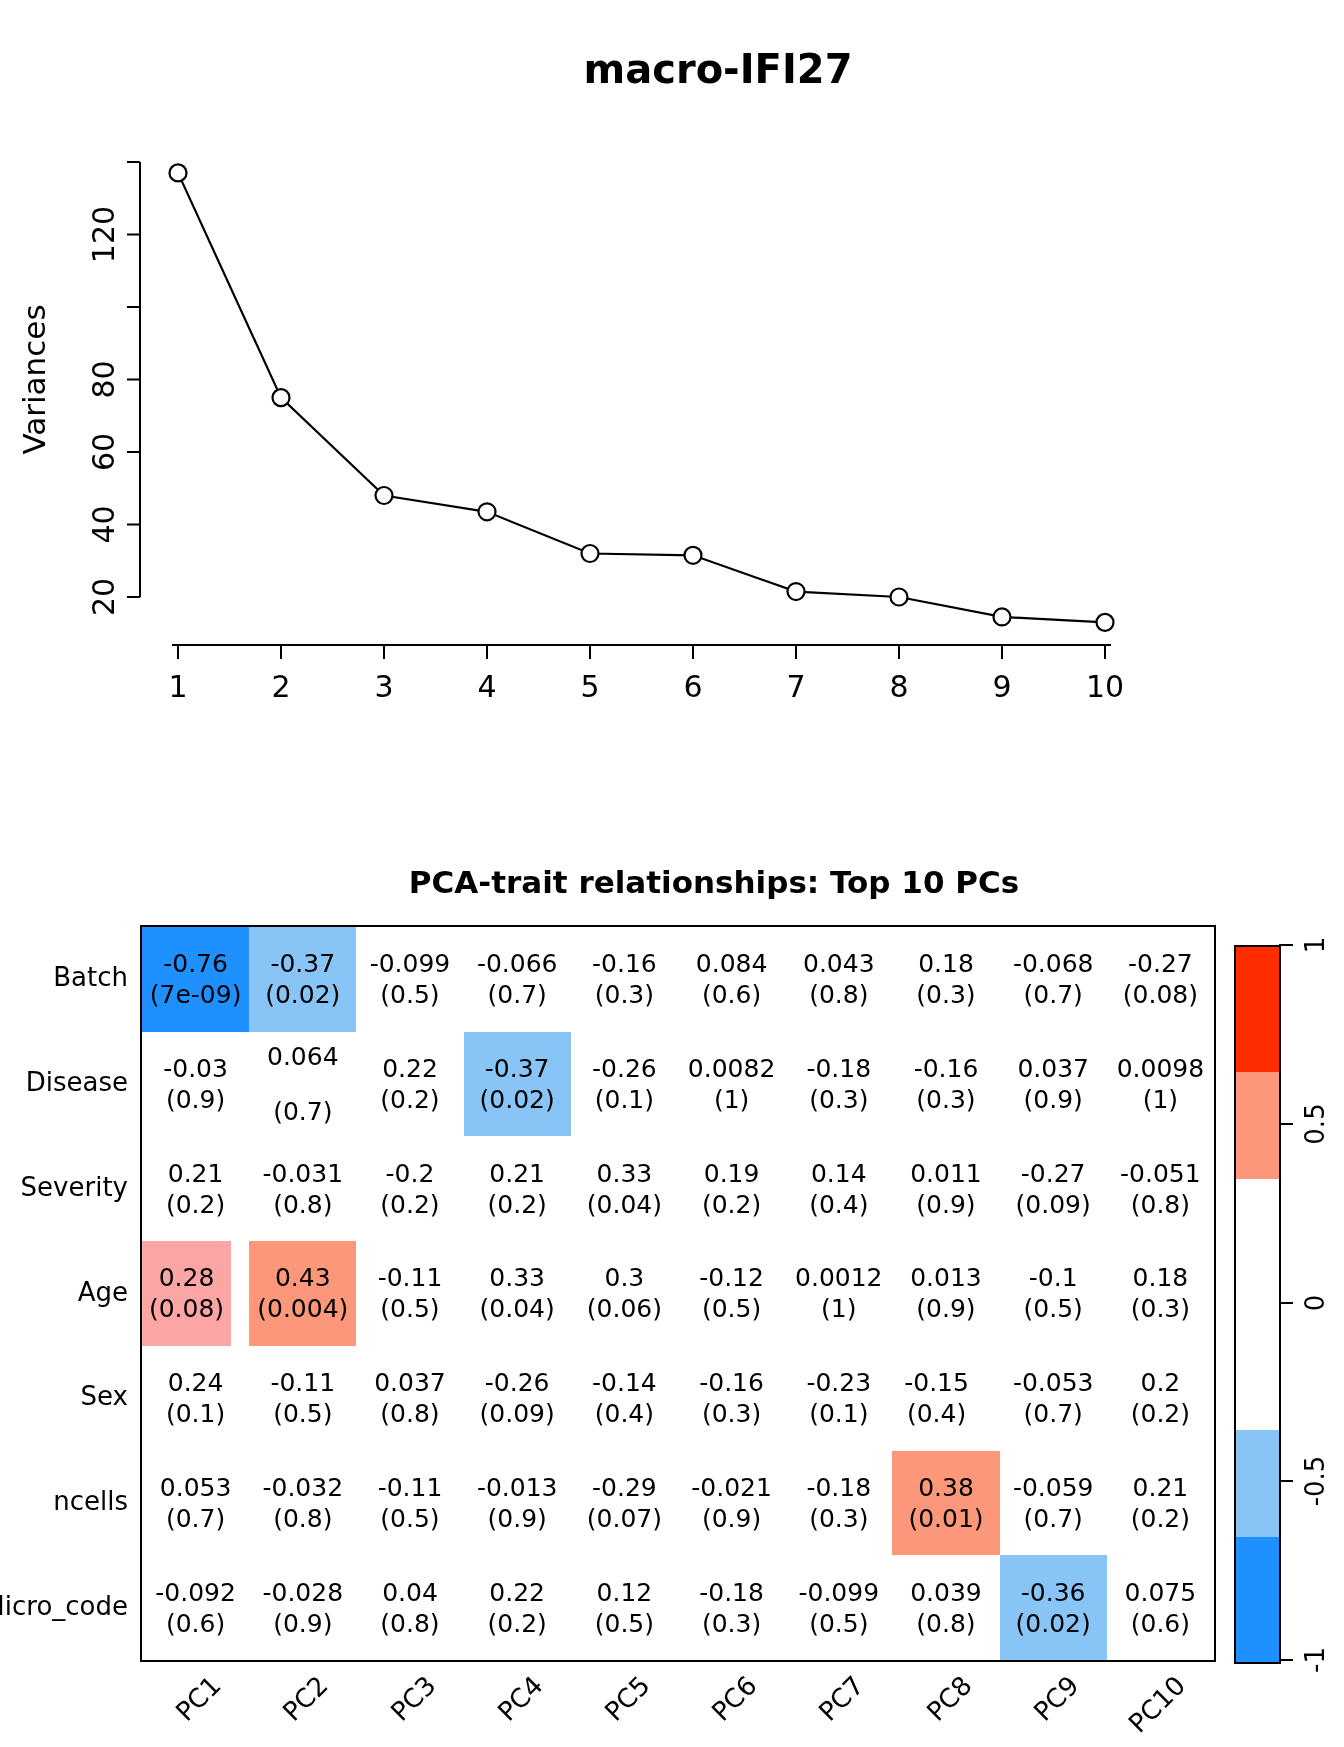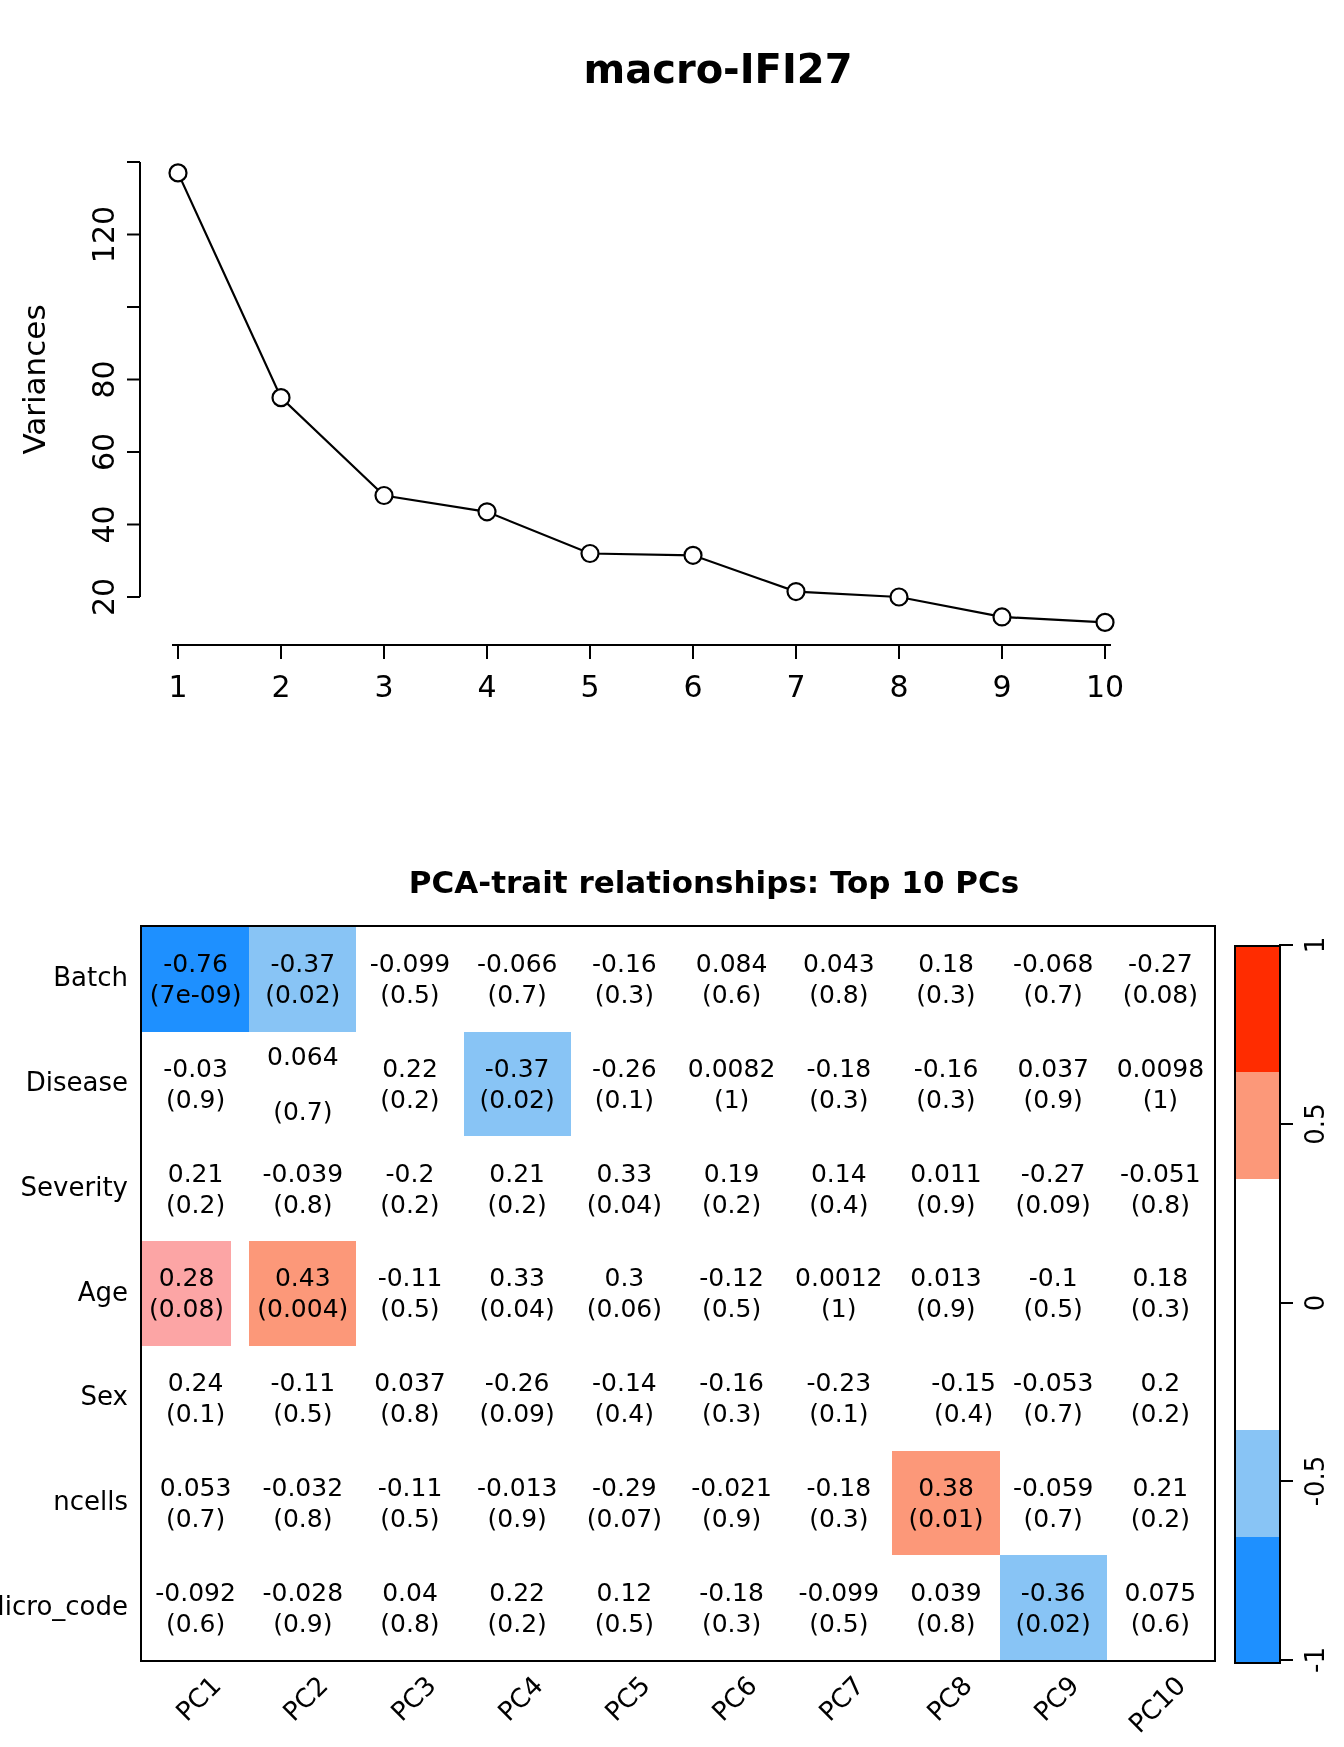--- a/index.html
+++ b/index.html
@@ -152,21 +152,21 @@
       </div>
       <div class="cell" style="left: 964.8px; top: 104.714px; width: 107.2px; height: 104.714px; background: rgb(255, 255, 255);">
         <div>0.0098</div>
         <div>(1)</div>
       </div>
       <div class="cell" style="left: 0px; top: 209.429px; width: 107.2px; height: 104.714px; background: rgb(255, 255, 255);">
         <div>0.21</div>
         <div>(0.2)</div>
       </div>
       <div class="cell" style="left: 107.2px; top: 209.429px; width: 107.2px; height: 104.714px; background: rgb(255, 255, 255);">
-        <div>-0.039</div>
+        <div>-0.031</div>
         <div>(0.8)</div>
       </div>
       <div class="cell" style="left: 214.4px; top: 209.429px; width: 107.2px; height: 104.714px; background: rgb(255, 255, 255);">
         <div>-0.2</div>
         <div>(0.2)</div>
       </div>
       <div class="cell" style="left: 321.6px; top: 209.429px; width: 107.2px; height: 104.714px; background: rgb(255, 255, 255);">
         <div>0.21</div>
         <div>(0.2)</div>
       </div>
@@ -255,21 +255,21 @@
         <div>(0.4)</div>
       </div>
       <div class="cell" style="left: 536px; top: 418.857px; width: 107.2px; height: 104.714px; background: rgb(255, 255, 255);">
         <div>-0.16</div>
         <div>(0.3)</div>
       </div>
       <div class="cell" style="left: 643.2px; top: 418.857px; width: 107.2px; height: 104.714px; background: rgb(255, 255, 255);">
         <div>-0.23</div>
         <div>(0.1)</div>
       </div>
-      <div class="cell" style="left: 768px; top: 418.857px; width: 107.2px; height: 104.714px; background: rgb(255, 255, 255); align-items: center;">
+      <div class="cell" style="left: 741px; top: 418.857px; width: 107.2px; height: 104.714px; background: rgb(255, 255, 255); align-items: center;">
         <div>-0.15</div>
         <div>(0.4)</div>
       </div>
       <div class="cell" style="left: 857.6px; top: 418.857px; width: 107.2px; height: 104.714px; background: rgb(255, 255, 255);">
         <div>-0.053</div>
         <div>(0.7)</div>
       </div>
       <div class="cell" style="left: 964.8px; top: 418.857px; width: 107.2px; height: 104.714px; background: rgb(255, 255, 255);">
         <div>0.2</div>
         <div>(0.2)</div>

